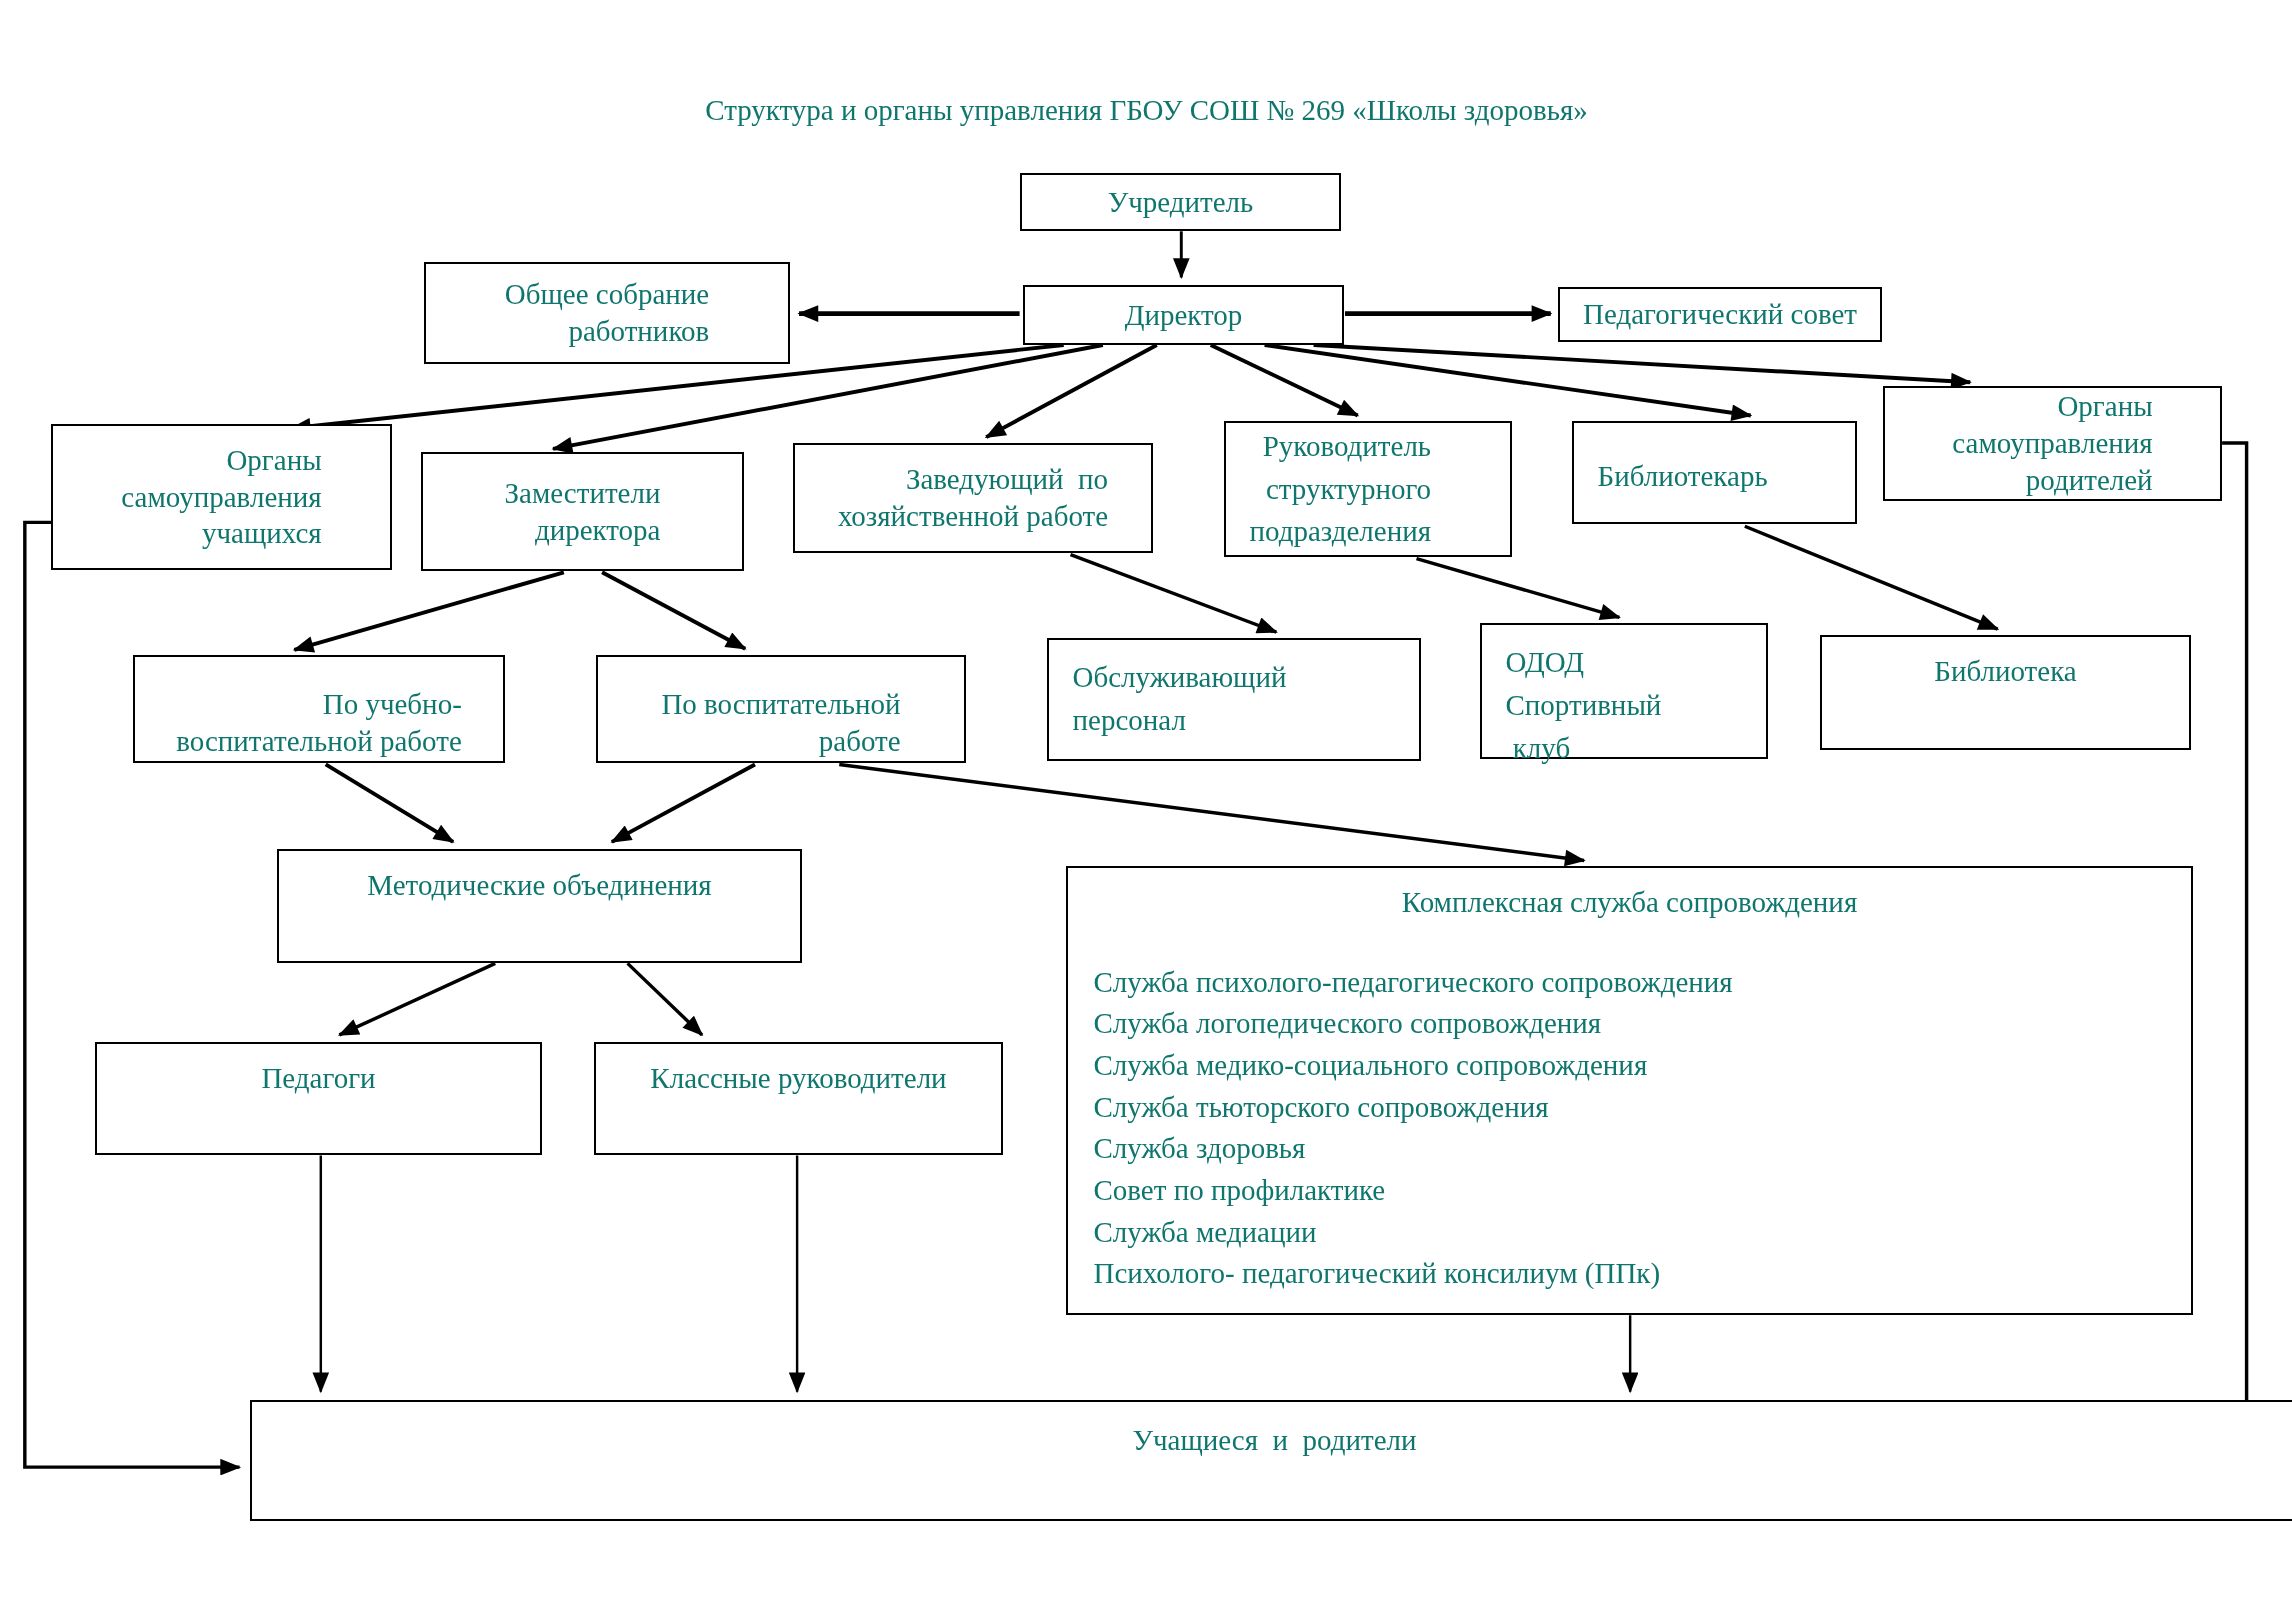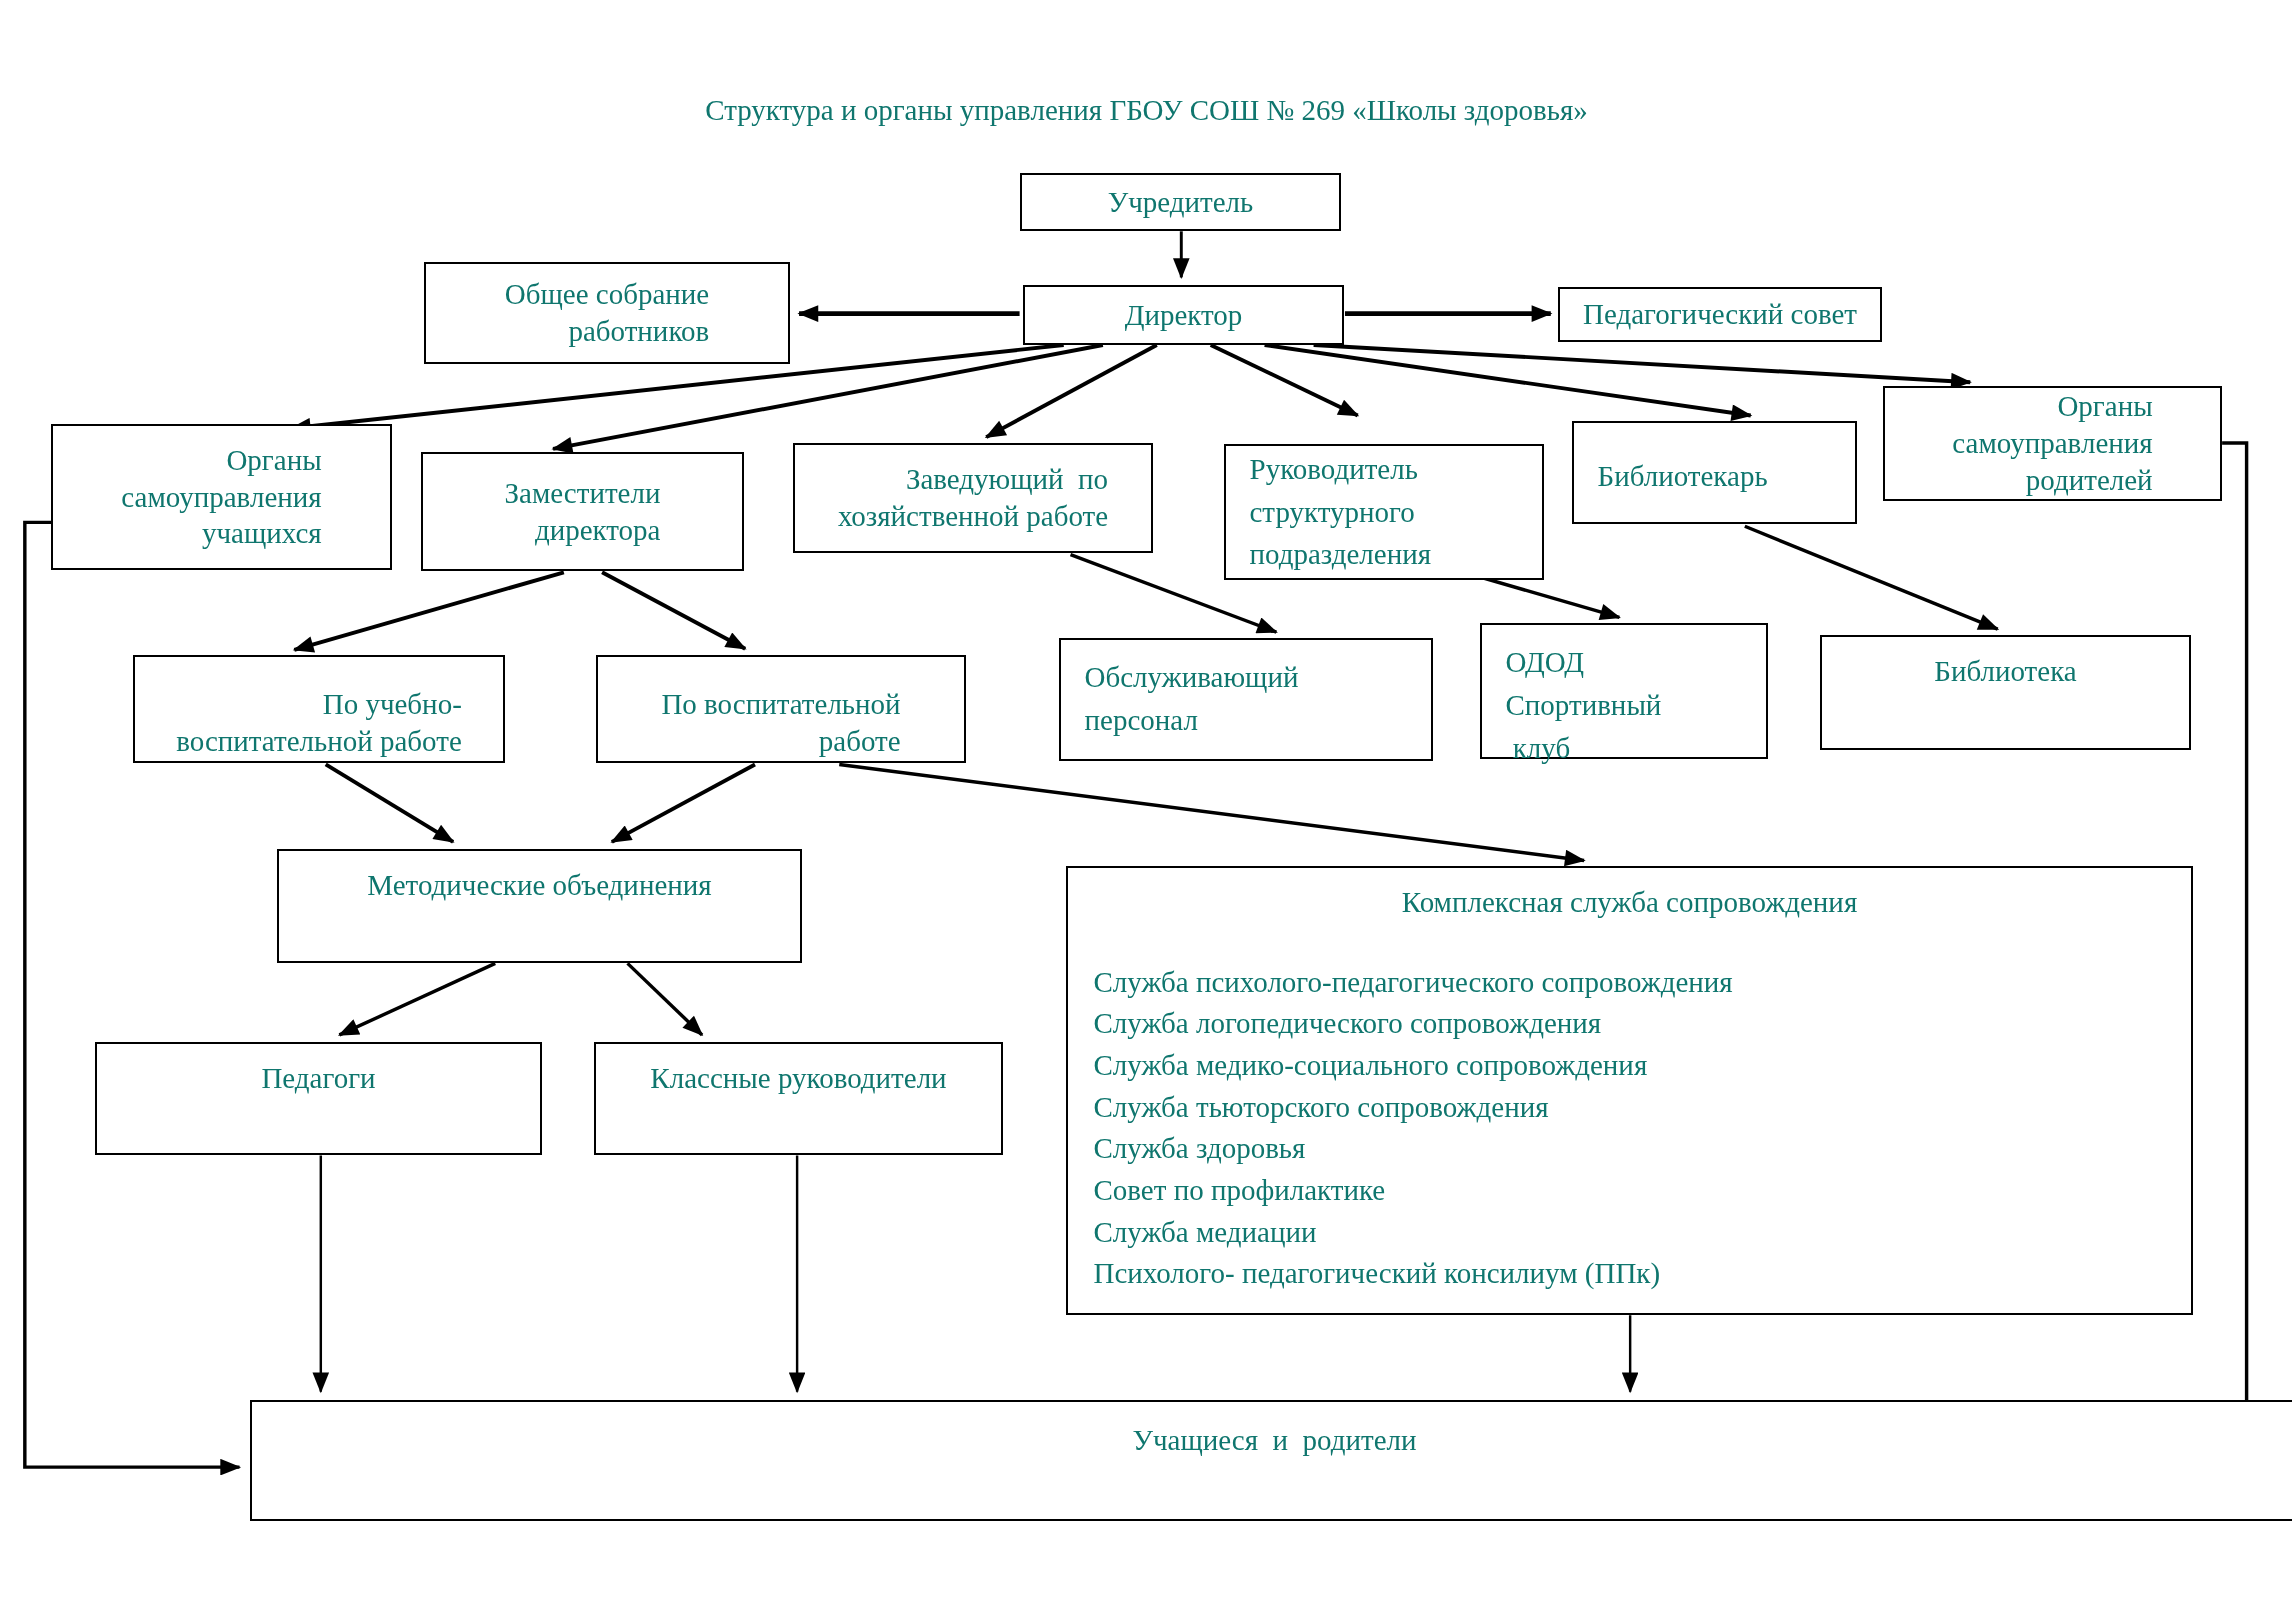--- a/index.html
+++ b/index.html
@@ -129,21 +129,21 @@
   <div class="box" style="left:421px; top:452px; width:323px; height:119px;">
     <span class="label">Заместители
 директора</span>
   </div>
 
   <div class="box" style="left:793px; top:443px; width:360px; height:110px;">
     <span class="label">Заведующий  по
 хозяйственной работе</span>
   </div>
 
-  <div class="box h-left pl24 lh-wide" style="left:1224px; top:444px; width:320px; height:136px;">
+  <div class="box h-left pl24 lh-wide" style="left:1224px; top:421px; width:288px; height:136px;text-align:right;">
     <span class="label">Руководитель
 структурного
 подразделения</span>
   </div>
 
   <div class="box h-left pl24 v-top pt26" style="left:1572px; top:421px; width:285px; height:103px;">
     <span class="label">Библиотекарь</span>
   </div>
 
   <div class="box" style="left:1883px; top:386px; width:339px; height:115px;">
@@ -155,21 +155,21 @@
   <div class="box v-top pt12" style="left:133px; top:655px; width:372px; height:108px;">
     <span class="label">По учебно-
 воспитательной работе</span>
   </div>
 
   <div class="box v-top pt12" style="left:596px; top:655px; width:370px; height:108px;">
     <span class="label">По воспитательной
 работе</span>
   </div>
 
-  <div class="box h-left pl24 v-top pt16 lh-wide" style="left:1047px; top:638px; width:374px; height:123px;margin-left:12px;">
+  <div class="box h-left pl24 v-top pt16 lh-wide" style="left:1047px; top:638px; width:374px; height:123px;">
     <span class="label">Обслуживающий
 персонал</span>
   </div>
 
   <div class="box h-left pl24 v-top pt16 lh-wide" style="left:1480px; top:623px; width:288px; height:136px;">
     <span class="label">ОДОД
 Спортивный
  клуб</span>
   </div>
 

